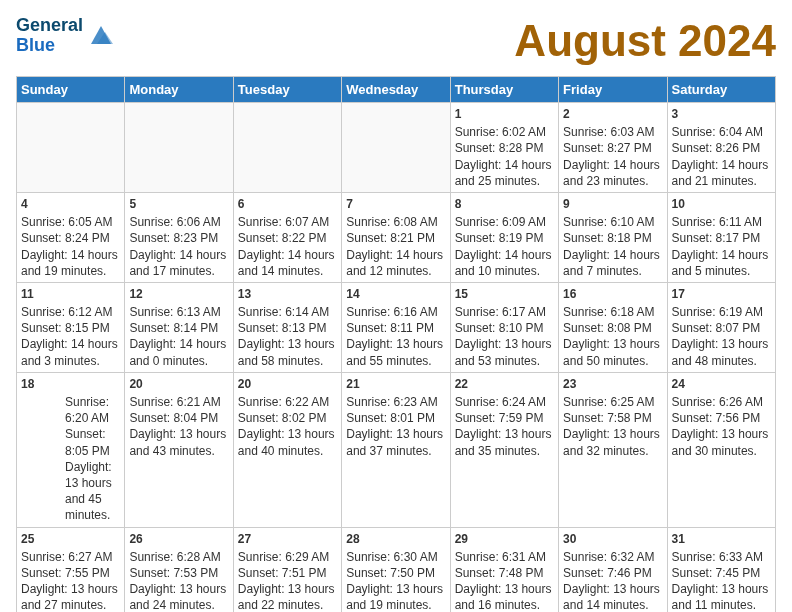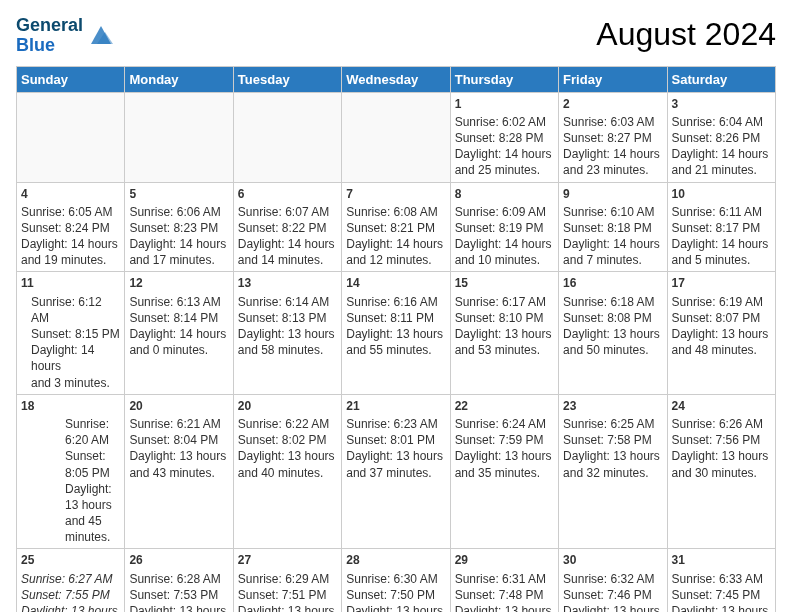--- a/index.html
+++ b/index.html
@@ -44,23 +44,23 @@
     }
     .logo-icon {
       width: 28px;
       height: 28px;
       margin-left: 4px;
     }
     .title-block {
       text-align: right;
     }
     .month-year {
-      font-size: 32px;
-      font-weight: normal;
-      color: #000000;
+      font-size: 44px;
+      font-weight: bold;
+      color: #a16207;
     }
     .location {
       font-size: 16px;
       color: #555;
     }
     .calendar {
       flex: 1;
       border-collapse: collapse;
       width: 100%;
       table-layout: fixed;
@@ -210,21 +210,21 @@
             <div class="day-number">10</div>
             <div class="day-info" style="white-space: pre-line;">Sunrise: 6:11 AM
 Sunset: 8:17 PM
 Daylight: 14 hours
 and 5 minutes.</div>
           </td>
         </tr>
         <tr>
           <td>
             <div class="day-number">11</div>
-            <div class="day-info" style="white-space: pre-line; margin-left: 10px;">Sunrise: 6:12 AM
+            <div class="day-info" style="white-space: pre-line;">Sunrise: 6:12 AM
 Sunset: 8:15 PM
 Daylight: 14 hours
 and 3 minutes.</div>
           </td>
           <td>
             <div class="day-number">12</div>
             <div class="day-info" style="white-space: pre-line;">Sunrise: 6:13 AM
 Sunset: 8:14 PM
 Daylight: 14 hours
 and 0 minutes.</div>
@@ -312,21 +312,21 @@
             <div class="day-number">24</div>
             <div class="day-info" style="white-space: pre-line;">Sunrise: 6:26 AM
 Sunset: 7:56 PM
 Daylight: 13 hours
 and 30 minutes.</div>
           </td>
         </tr>
         <tr>
           <td>
             <div class="day-number">25</div>
-            <div class="day-info" style="white-space: pre-line; font-style: italic;">Sunrise: 6:27 AM
+            <div class="day-info" style="white-space: pre-line;">Sunrise: 6:27 AM
 Sunset: 7:55 PM
 Daylight: 13 hours
 and 27 minutes.</div>
           </td>
           <td>
             <div class="day-number">26</div>
             <div class="day-info" style="white-space: pre-line;">Sunrise: 6:28 AM
 Sunset: 7:53 PM
 Daylight: 13 hours
 and 24 minutes.</div>

